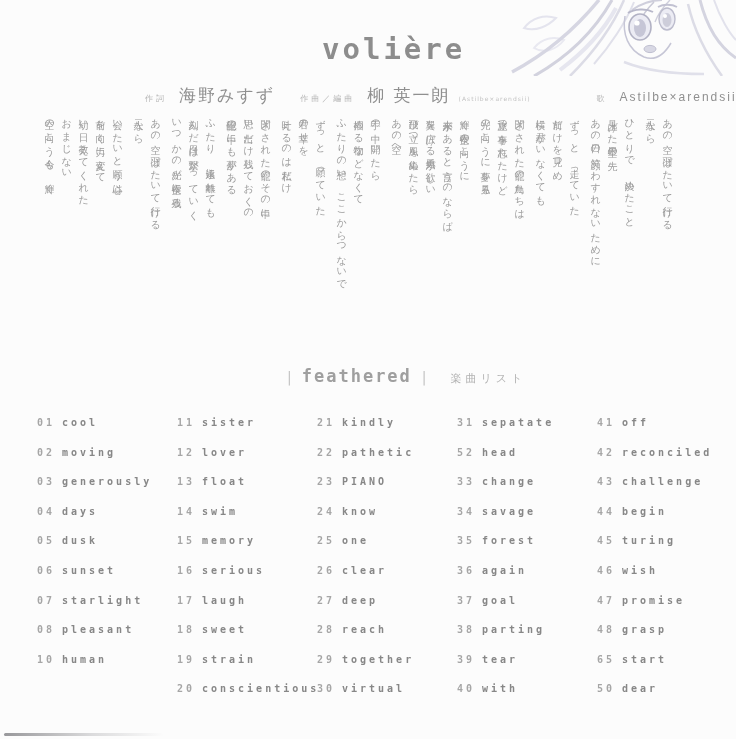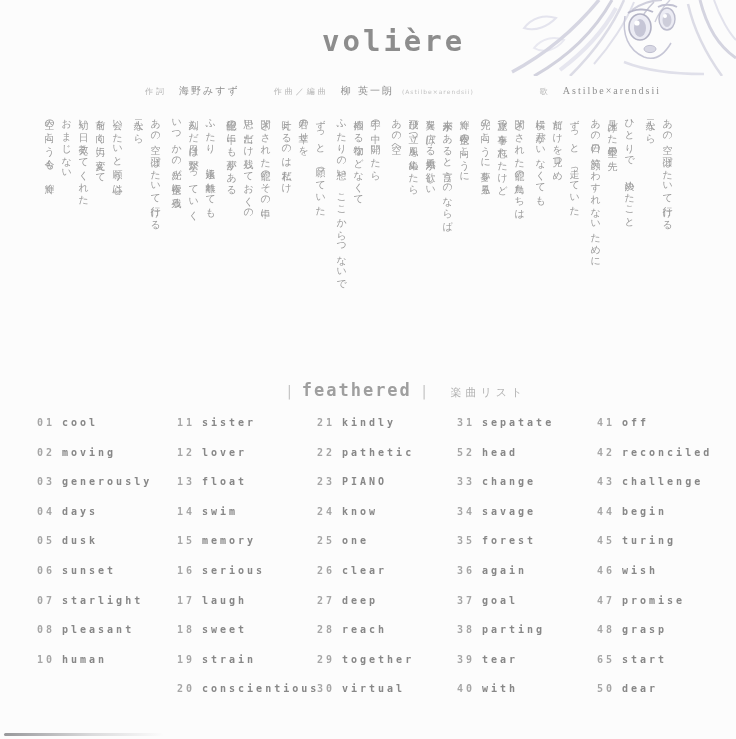--- a/index.html
+++ b/index.html
@@ -10,41 +10,41 @@
     overflow:hidden;
     font-family:"DejaVu Sans",sans-serif;
   }
   .page{position:absolute;inset:0;}
 
   
   .artwork{position:absolute;top:0;right:0;width:232px;height:76px;}
 
   
   .title{
-    position:absolute;left:322px;top:24px;margin:0;
+    position:absolute;left:322px;top:32px;margin:0;
     font-family:"DejaVu Sans Mono",monospace;
     font-size:29px;font-weight:bold;letter-spacing:3px;
     color:#8d8d8d;
   }
 
   
   .credits{
     position:absolute;left:133px;top:84px;
     display:flex;align-items:baseline;white-space:nowrap;
   }
   .credit{display:flex;align-items:baseline;margin-left:12px;}
-  .credit + .credit{margin-left:34px;}
+  .credit + .credit{margin-left:25px;}
   .credit.last{margin-left:66px;}
   .credit .lbl{
     font-size:8px;color:#b3b3b3;letter-spacing:3px;margin-right:12px;
   }
   .credit .nm{
-    font-size:10px;color:#8f8f8f;letter-spacing:2px;
-  }
-  .credit .nm.latin{font-family:Liberation Serif, serif;font-size:10px;letter-spacing:2px;}
+    font-size:17px;color:#8f8f8f;letter-spacing:2px;
+  }
+  .credit .nm.latin{font-family:Liberation Sans, sans-serif;font-size:12px;letter-spacing:2px;}
   .credit .note{
     font-size:6px;color:#c2c2c2;letter-spacing:1px;margin-left:8px;
   }
 
   
   .lyrics{
     position:absolute;top:112px;left:36px;right:60px;height:252px;
     display:flex;flex-direction:row-reverse;justify-content:flex-start;
     align-items:flex-start;gap:4px;
   }
@@ -57,21 +57,21 @@
 
   
   .list-header{
     position:absolute;left:287px;top:366px;
     display:flex;align-items:baseline;white-space:nowrap;
   }
   .list-header .bar{font-size:14px;color:#c4c4c4;font-weight:normal;}
   .list-header .feathered{
     font-family:"DejaVu Sans Mono",monospace;
     font-size:17px;font-weight:bold;color:#9f9f9f;letter-spacing:2px;
-    margin:14px 10px;
+    margin:0 10px;
   }
   .list-header .sub{
     font-size:11px;color:#b2b2b2;letter-spacing:4px;margin-left:24px;
   }
 
   
   .tracks{
     position:absolute;left:37px;top:417px;width:700px;
     display:flex;
   }

